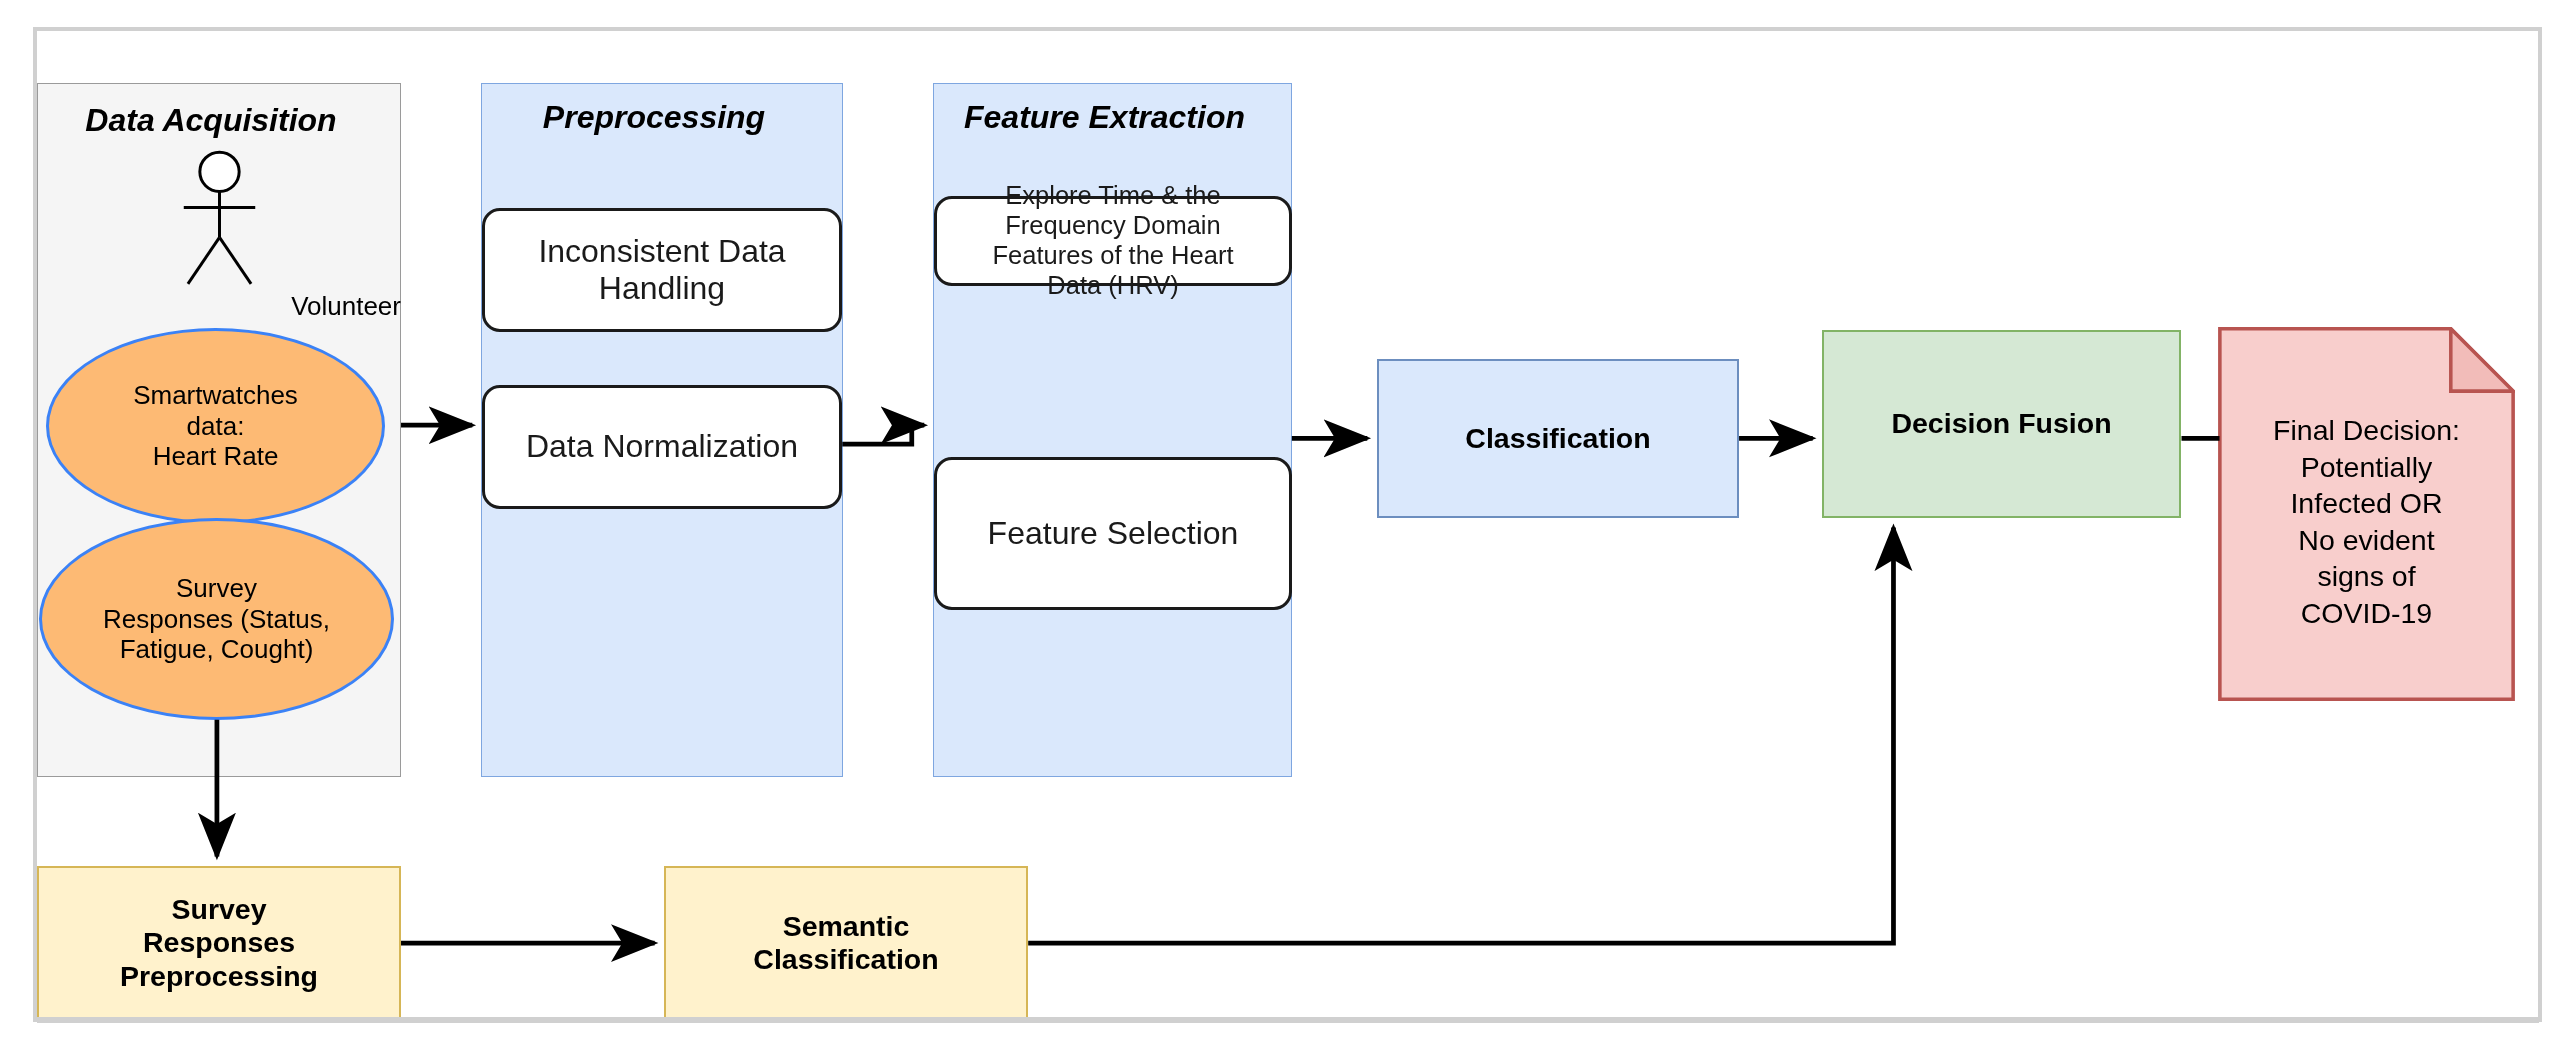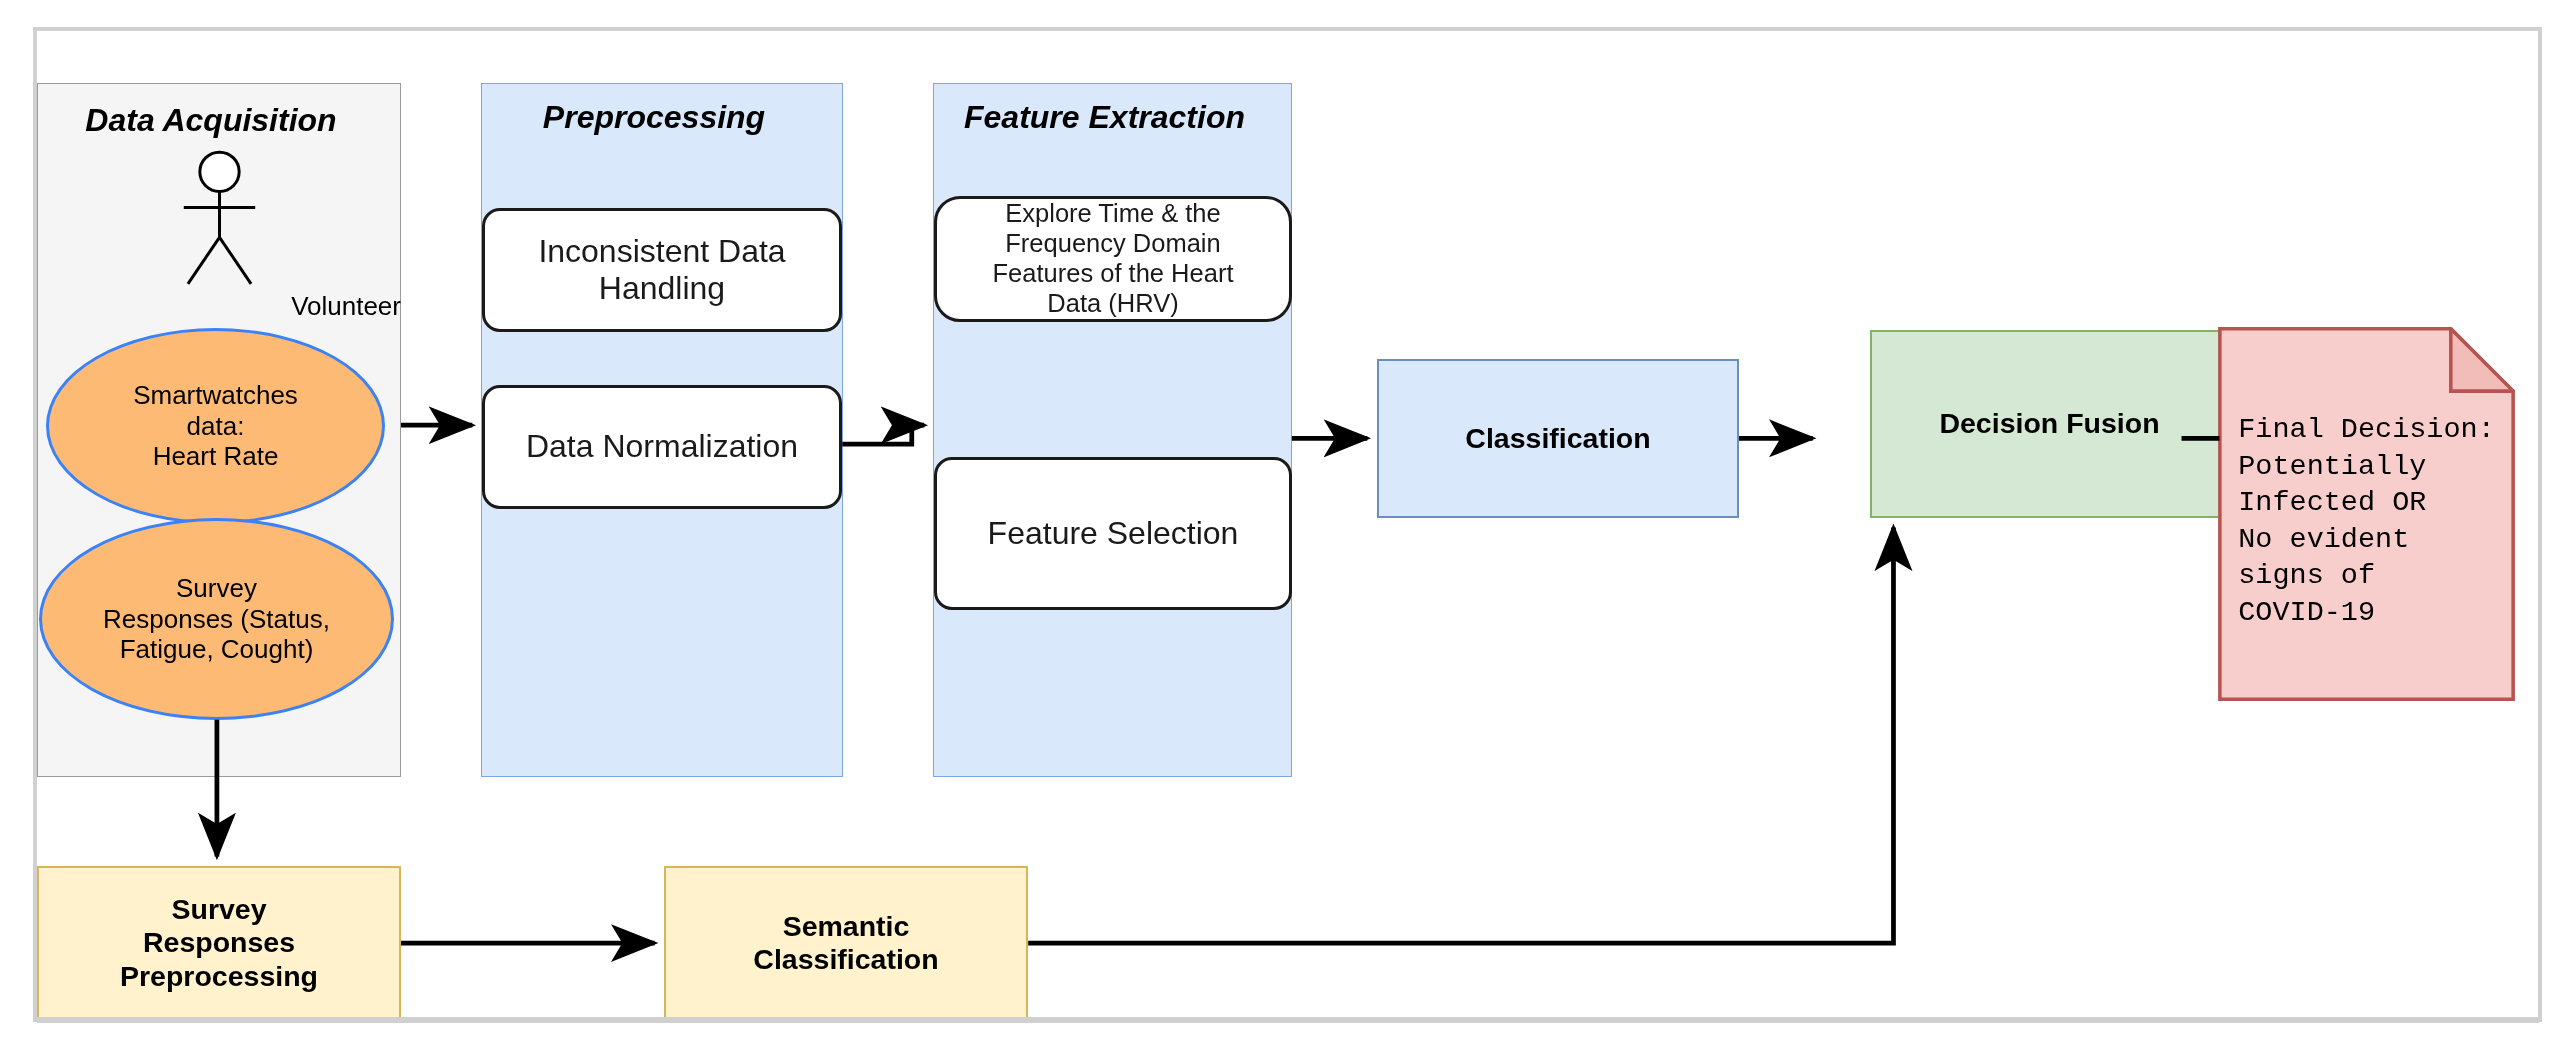--- a/index.html
+++ b/index.html
@@ -110,26 +110,26 @@
     box-sizing: border-box;
   }
   .note-shape svg { display: block; }
   .note-text {
     position: absolute;
     left: 0; right: 0;
     top: 0; bottom: 0;
     display: flex;
     align-items: center;
     justify-content: center;
+    text-align: center;
     font-size: 28.5px;
     line-height: 1.28;
     color: #000000;
     padding: 15.4px 9.5px 0 9.5px;
     box-sizing: border-box;
-    font-family: Liberation Mono, monospace;
   }
 
   
   .actor { position: absolute; }
   .actor svg { display: block; }
   .actor-label {
     position: absolute;
     left: 0; right: 0;
     text-align: center;
     font-size: 26px;
@@ -206,38 +206,38 @@
 
   <div class="node rbox" style="left:482px; top:385px; width:360px; height:124px;">
     <div class="lbl">Data Normalization</div>
   </div>
 
 
   <div class="node lane lane-blue" style="left:933px; top:83px; width:359px; height:694px;">
     <div class="lane-title" style="top:15.4px; font-size:32px;">Feature Extraction</div>
   </div>
 
-  <div class="node rbox" style="left:934px; top:196px; width:358px; height:126px;border-radius:26px;">
+  <div class="node rbox" style="left:934px; top:196px; width:358px; height:90px;">
     <div class="lbl" style="font-size:25.5px;">
       <span>Explore Time &amp; the</span><br>
       <span>Frequency Domain</span><br>
       <span>Features of the Heart</span><br>
       <span>Data (HRV)</span>
     </div>
   </div>
 
   <div class="node rbox" style="left:934px; top:457px; width:358px; height:153px;">
     <div class="lbl">Feature Selection</div>
   </div>
 
   <div class="node box-blue" style="left:1377px; top:359px; width:362px; height:159px;">
     <div class="lbl">Classification</div>
   </div>
 
-  <div class="node box-green" style="left:1822px; top:330px; width:359px; height:188px;margin-left:48px;">
+  <div class="node box-green" style="left:1822px; top:330px; width:359px; height:188px;">
     <div class="lbl">Decision Fusion</div>
   </div>
 
   <div class="note-shape" style="left:2218px; top:327px; width:297px; height:374px;">
     <svg width="297" height="374" viewBox="0 0 500 630">
       <path d="M3 3 L392 3 L497 108 L497 627 L3 627 Z" fill="#f8cecc" stroke="#b85450" stroke-width="6" stroke-linejoin="miter"></path>
       <path d="M392 3 L392 108 L497 108 Z" fill="#f2bcb9" stroke="#b85450" stroke-width="6" stroke-linejoin="miter"></path>
     </svg>
     <div class="note-text">
       <div>

